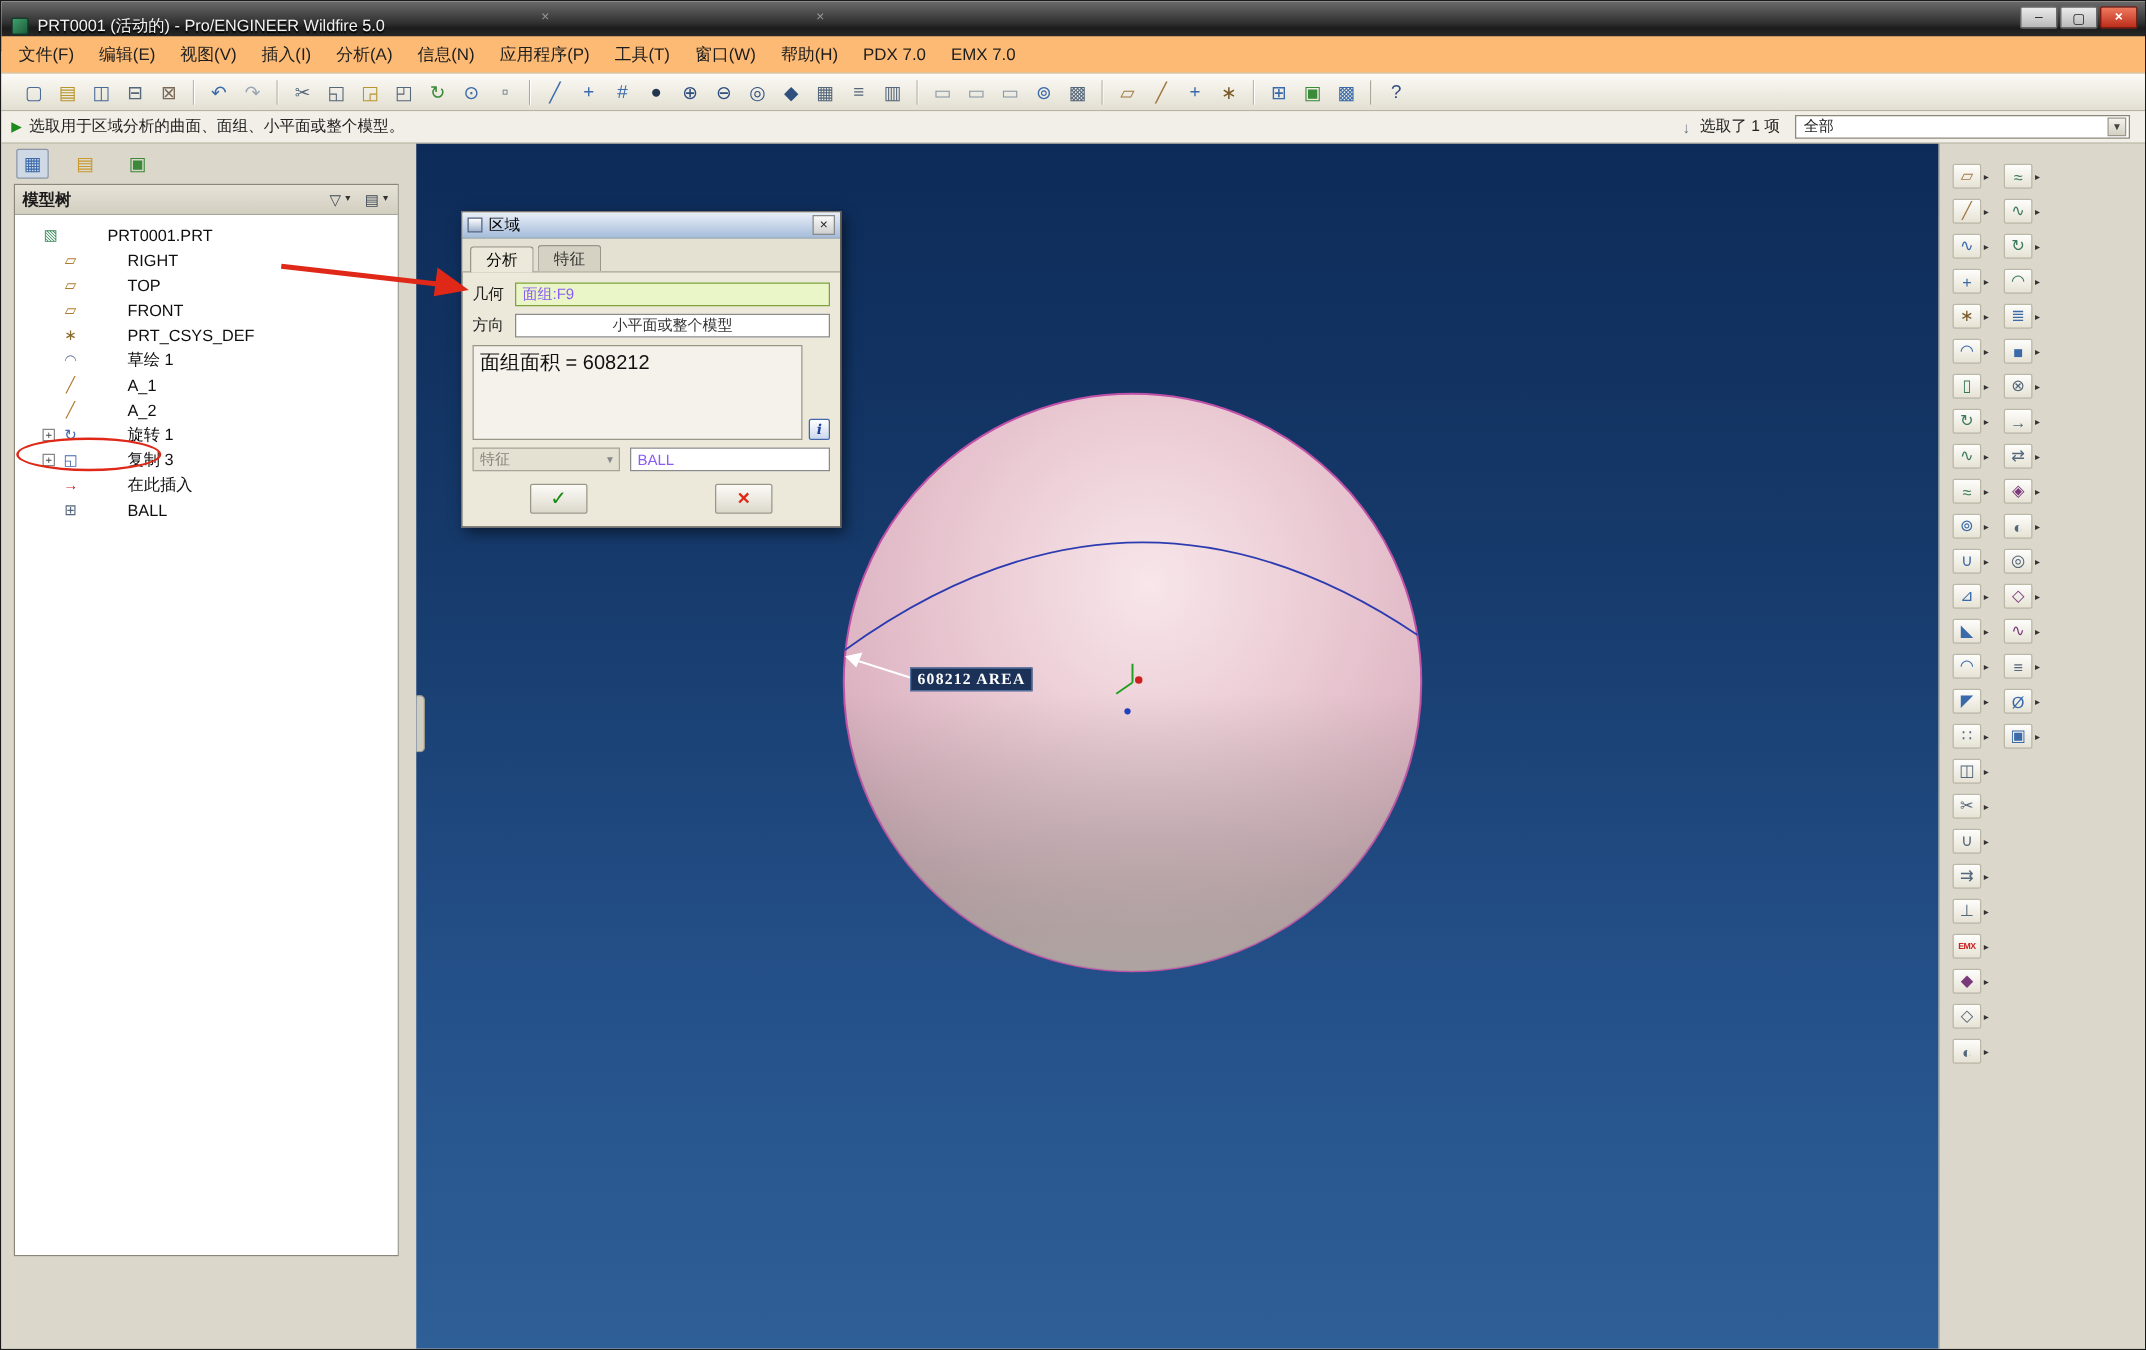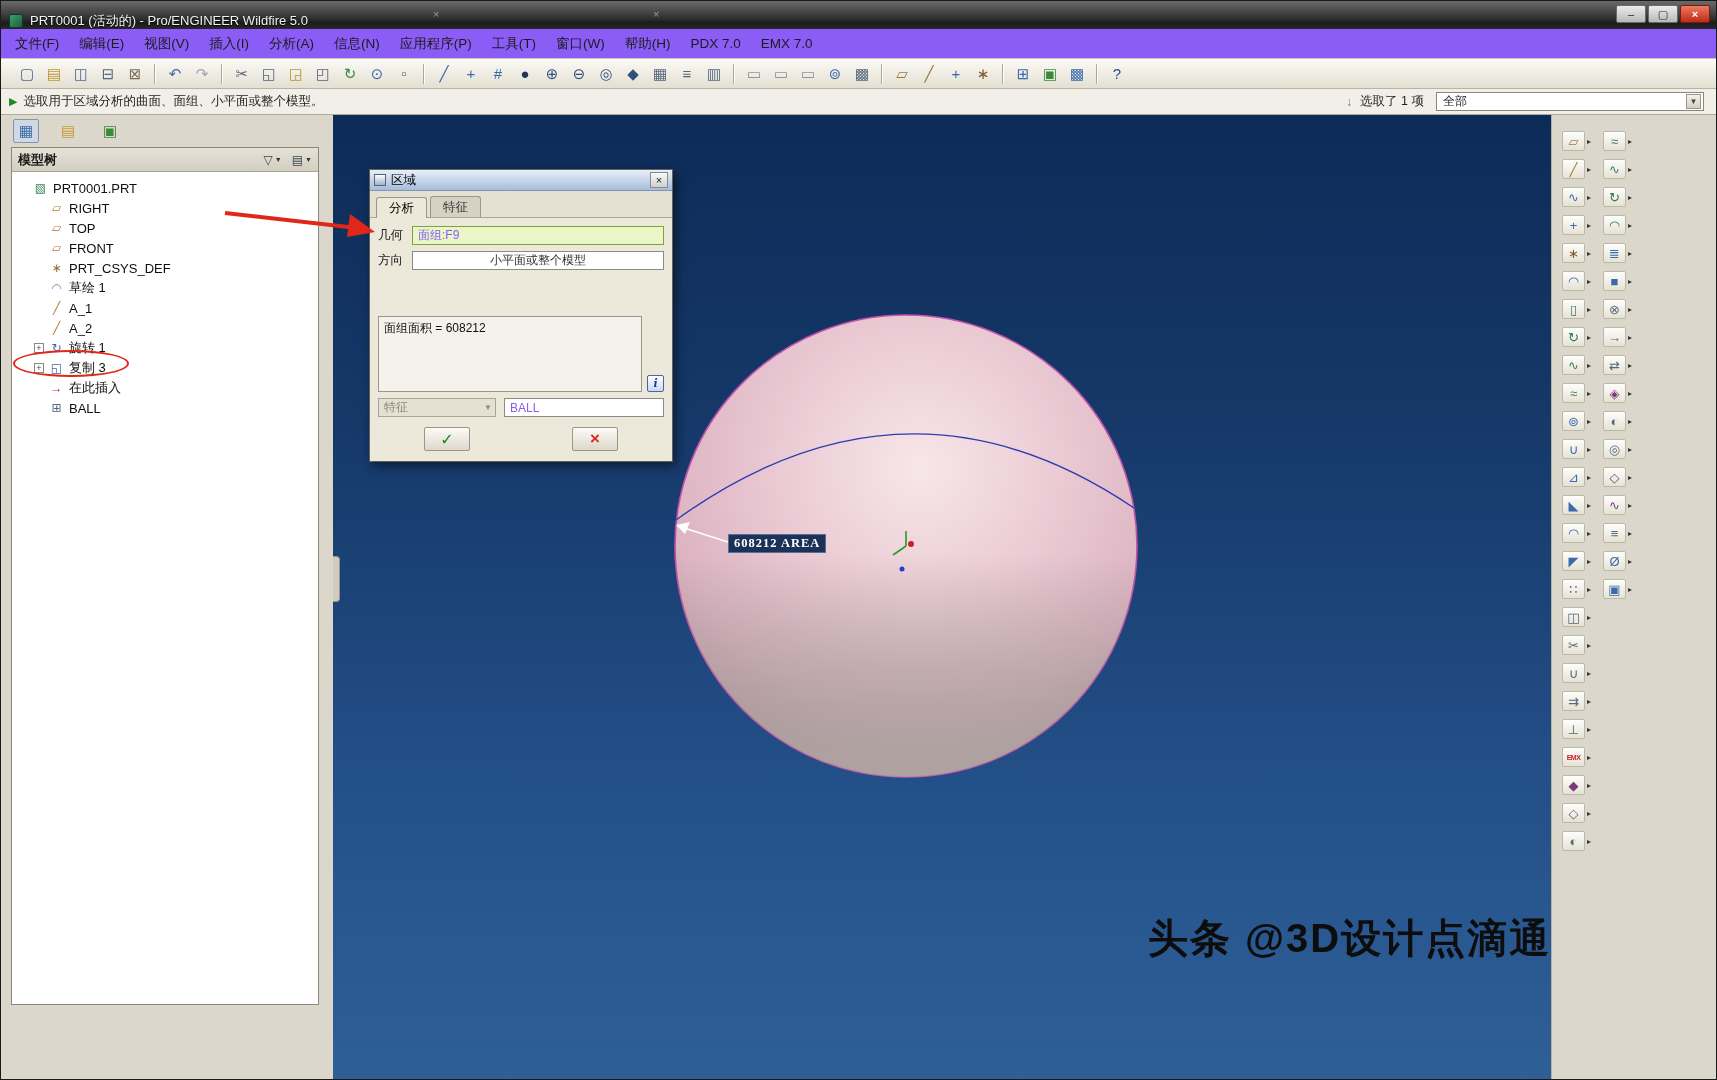--- a/index.html
+++ b/index.html
@@ -14,21 +14,21 @@
   .title-icon{width:14px;height:14px;margin-right:7px;border:1px solid #0f3a2a;border-radius:2px;
     background:linear-gradient(135deg,#3fa06a,#1d5c3c);}
   .title-text{font-size:13px;text-shadow:0 1px 1px #000;}
   .ghost-x{position:absolute;top:7px;font-size:11px;color:rgba(255,255,255,.45);}
   .win-controls{position:absolute;right:6px;top:4px;display:flex;gap:2px;}
   .wc{width:30px;height:18px;display:flex;align-items:center;justify-content:center;font-size:11px;
     border:1px solid #6a6a6a;background:linear-gradient(#ececec,#b8b8b8);color:#222;border-radius:2px;}
   .wc.close{background:linear-gradient(#ef7a5e,#bb2c1a);border-color:#7a1c10;color:#fff;font-weight:bold;}
 
   
-  .menubar{position:absolute;left:0;top:28px;right:0;height:30px;background:#8b5cf6;
+  .menubar{position:absolute;left:0;top:28px;right:0;height:30px;background:#fdba74;
     border-bottom:1px solid #cbc7b8;display:flex;align-items:center;gap:20px;padding:0 14px;color:#1c1c1c;font-size:13.5px;}
   .menu-item{cursor:default;}
 
   
   .toolbar{position:absolute;left:0;top:58px;right:0;height:30px;
     background:linear-gradient(#fbfaf5,#e3dfd2);border-bottom:1px solid #b8b4a4;
     display:flex;align-items:center;gap:3px;padding:0 14px;}
   .tb-icon{width:24px;height:22px;display:flex;align-items:center;justify-content:center;
     font-size:15px;border-radius:2px;}
   .tb-icon.sep{width:2px;height:20px;border-left:1px solid #aba695;border-right:1px solid #fff;margin:0 4px;}
@@ -56,21 +56,21 @@
     display:flex;align-items:center;padding:0 6px;justify-content:flex-end;}
   .tree-title{font-weight:bold;font-size:13px;color:#1a1a1a;}
   .tree-header-buttons{margin-left:auto;display:flex;gap:10px;}
   .th-btn{display:flex;align-items:center;gap:2px;color:#3c4654;font-size:12px;}
   .th-caret{font-size:7px;color:#333;}
   .tree-body{position:absolute;left:0;right:0;top:24px;bottom:0;background:#fff;padding-top:6px;overflow:hidden;}
   .tree-item{height:20px;display:flex;align-items:center;gap:5px;color:#0f0f0f;font-size:13px;}
   .tree-expander{width:10px;height:10px;font-size:9px;line-height:8px;text-align:center;color:#444;flex:none;}
   .tree-expander:not(:empty){border:1px solid #888;background:#fff;}
   .tree-glyph{width:15px;text-align:center;font-size:12px;flex:none;}
-  .tree-label{white-space:nowrap;}
+  .tree-label{white-space:nowrap;margin-left:33px;}
 
   
   .viewport{position:absolute;left:332px;top:114px;right:165px;bottom:0;
     background:linear-gradient(180deg,#0d2b58 0%,#163a6b 35%,#245089 70%,#2f5f97 100%);overflow:hidden;}
   .sphere-svg{position:absolute;left:333px;top:191px;}
   .area-label{position:absolute;left:395px;top:419px;background:#1b3158;color:#fff;
     font-family:Liberation Serif, serif;font-size:12.5px;font-weight:bold;
     padding:1px 5px;border:1px solid #52709e;letter-spacing:1px;}
   .watermark{position:absolute;left:815px;top:796px;font-size:40px;font-weight:bold;color:#0d0d0d;
     letter-spacing:2px;white-space:nowrap;}
@@ -99,22 +99,22 @@
   .tab{padding:2px 12px;font-size:12.5px;border:1px solid #9a968a;border-bottom:none;
     border-radius:3px 3px 0 0;background:#d5d1c3;color:#333;}
   .tab.active{background:#ece8da;position:relative;top:1px;color:#000;}
   .dlg-body{padding:8px 8px 10px;}
   .frow{display:flex;align-items:center;gap:6px;margin-bottom:6px;}
   .flabel{width:28px;font-size:12.5px;color:#1a1a1a;flex:none;}
   .field{flex:1;height:19px;font-size:12px;display:flex;align-items:center;padding:0 5px;color:#8b5cf6;}
   .field.green{background:var(--highlight_green,#eaf6c8);border:1px solid #7fa23e;}
   .field.center{background:#fff;border:1px solid #8a8a8a;justify-content:center;color:#333;}
   .result-row{display:flex;align-items:flex-end;gap:5px;margin-bottom:6px;}
-  .result{flex:1;height:76px;background:#f4f2ea;border:1px solid #9a968a;font-size:12px;color:#111;
-    padding:3px 5px;margin-top:40px;}
+  .result{flex:1;height:76px;background:#f4f2ea;border:1px solid #9a968a;font-size:16px;color:#111;
+    padding:3px 5px;}
   .info-btn{width:17px;height:17px;border:1px solid #4466aa;border-radius:2px;flex:none;
     background:linear-gradient(#ffffff,#ccd8ee);color:#1d3f9c;font-weight:bold;font-style:italic;
     font-family:"DejaVu Serif","Liberation Serif",serif;font-size:11px;display:flex;align-items:center;justify-content:center;}
   .row2{display:flex;gap:8px;margin:4px 0 10px;}
   .dropdown{width:118px;height:19px;border:1px solid #a8a496;background:#e4e0d2;color:#8a867a;
     font-size:12px;display:flex;align-items:center;justify-content:space-between;padding:0 3px 0 5px;}
   .dd-caret{font-size:8px;color:#888;}
   .field.name{background:#fff;border:1px solid #8a8a8a;}
   .btn-row{display:flex;justify-content:space-between;padding:0 46px;}
   .btn{width:46px;height:24px;border:1px solid #9a968a;border-radius:2px;
@@ -343,21 +343,20 @@
         <path d="M240,240 L240,225 M240,240 L227,249" stroke="#20a020" stroke-width="1.6" fill="none"></path>
         <circle cx="245" cy="238" r="3" fill="#cc2020"></circle>
         <circle cx="236" cy="263" r="2.5" fill="#2040c0"></circle>
       </g>
       <g>
         <path d="M62,236 L18,222" stroke="#ffffff" stroke-width="1.5"></path>
         <path d="M10,219 L24,216 L19,228 Z" fill="#ffffff"></path>
       </g>
     </svg>
     <div class="area-label">608212 AREA</div>
-    <div class="watermark">头条 @3D设计点滴通</div>
     <div class="sash-handle"></div>
   </div>
 
   <div class="right-toolbar">
     <div class="rt-col">
 
         <div class="rt-item">
           <span class="rt-icon" style="color: rgb(160, 120, 64);">▱</span>
           <span class="rt-fly">▸</span>
         </div>

